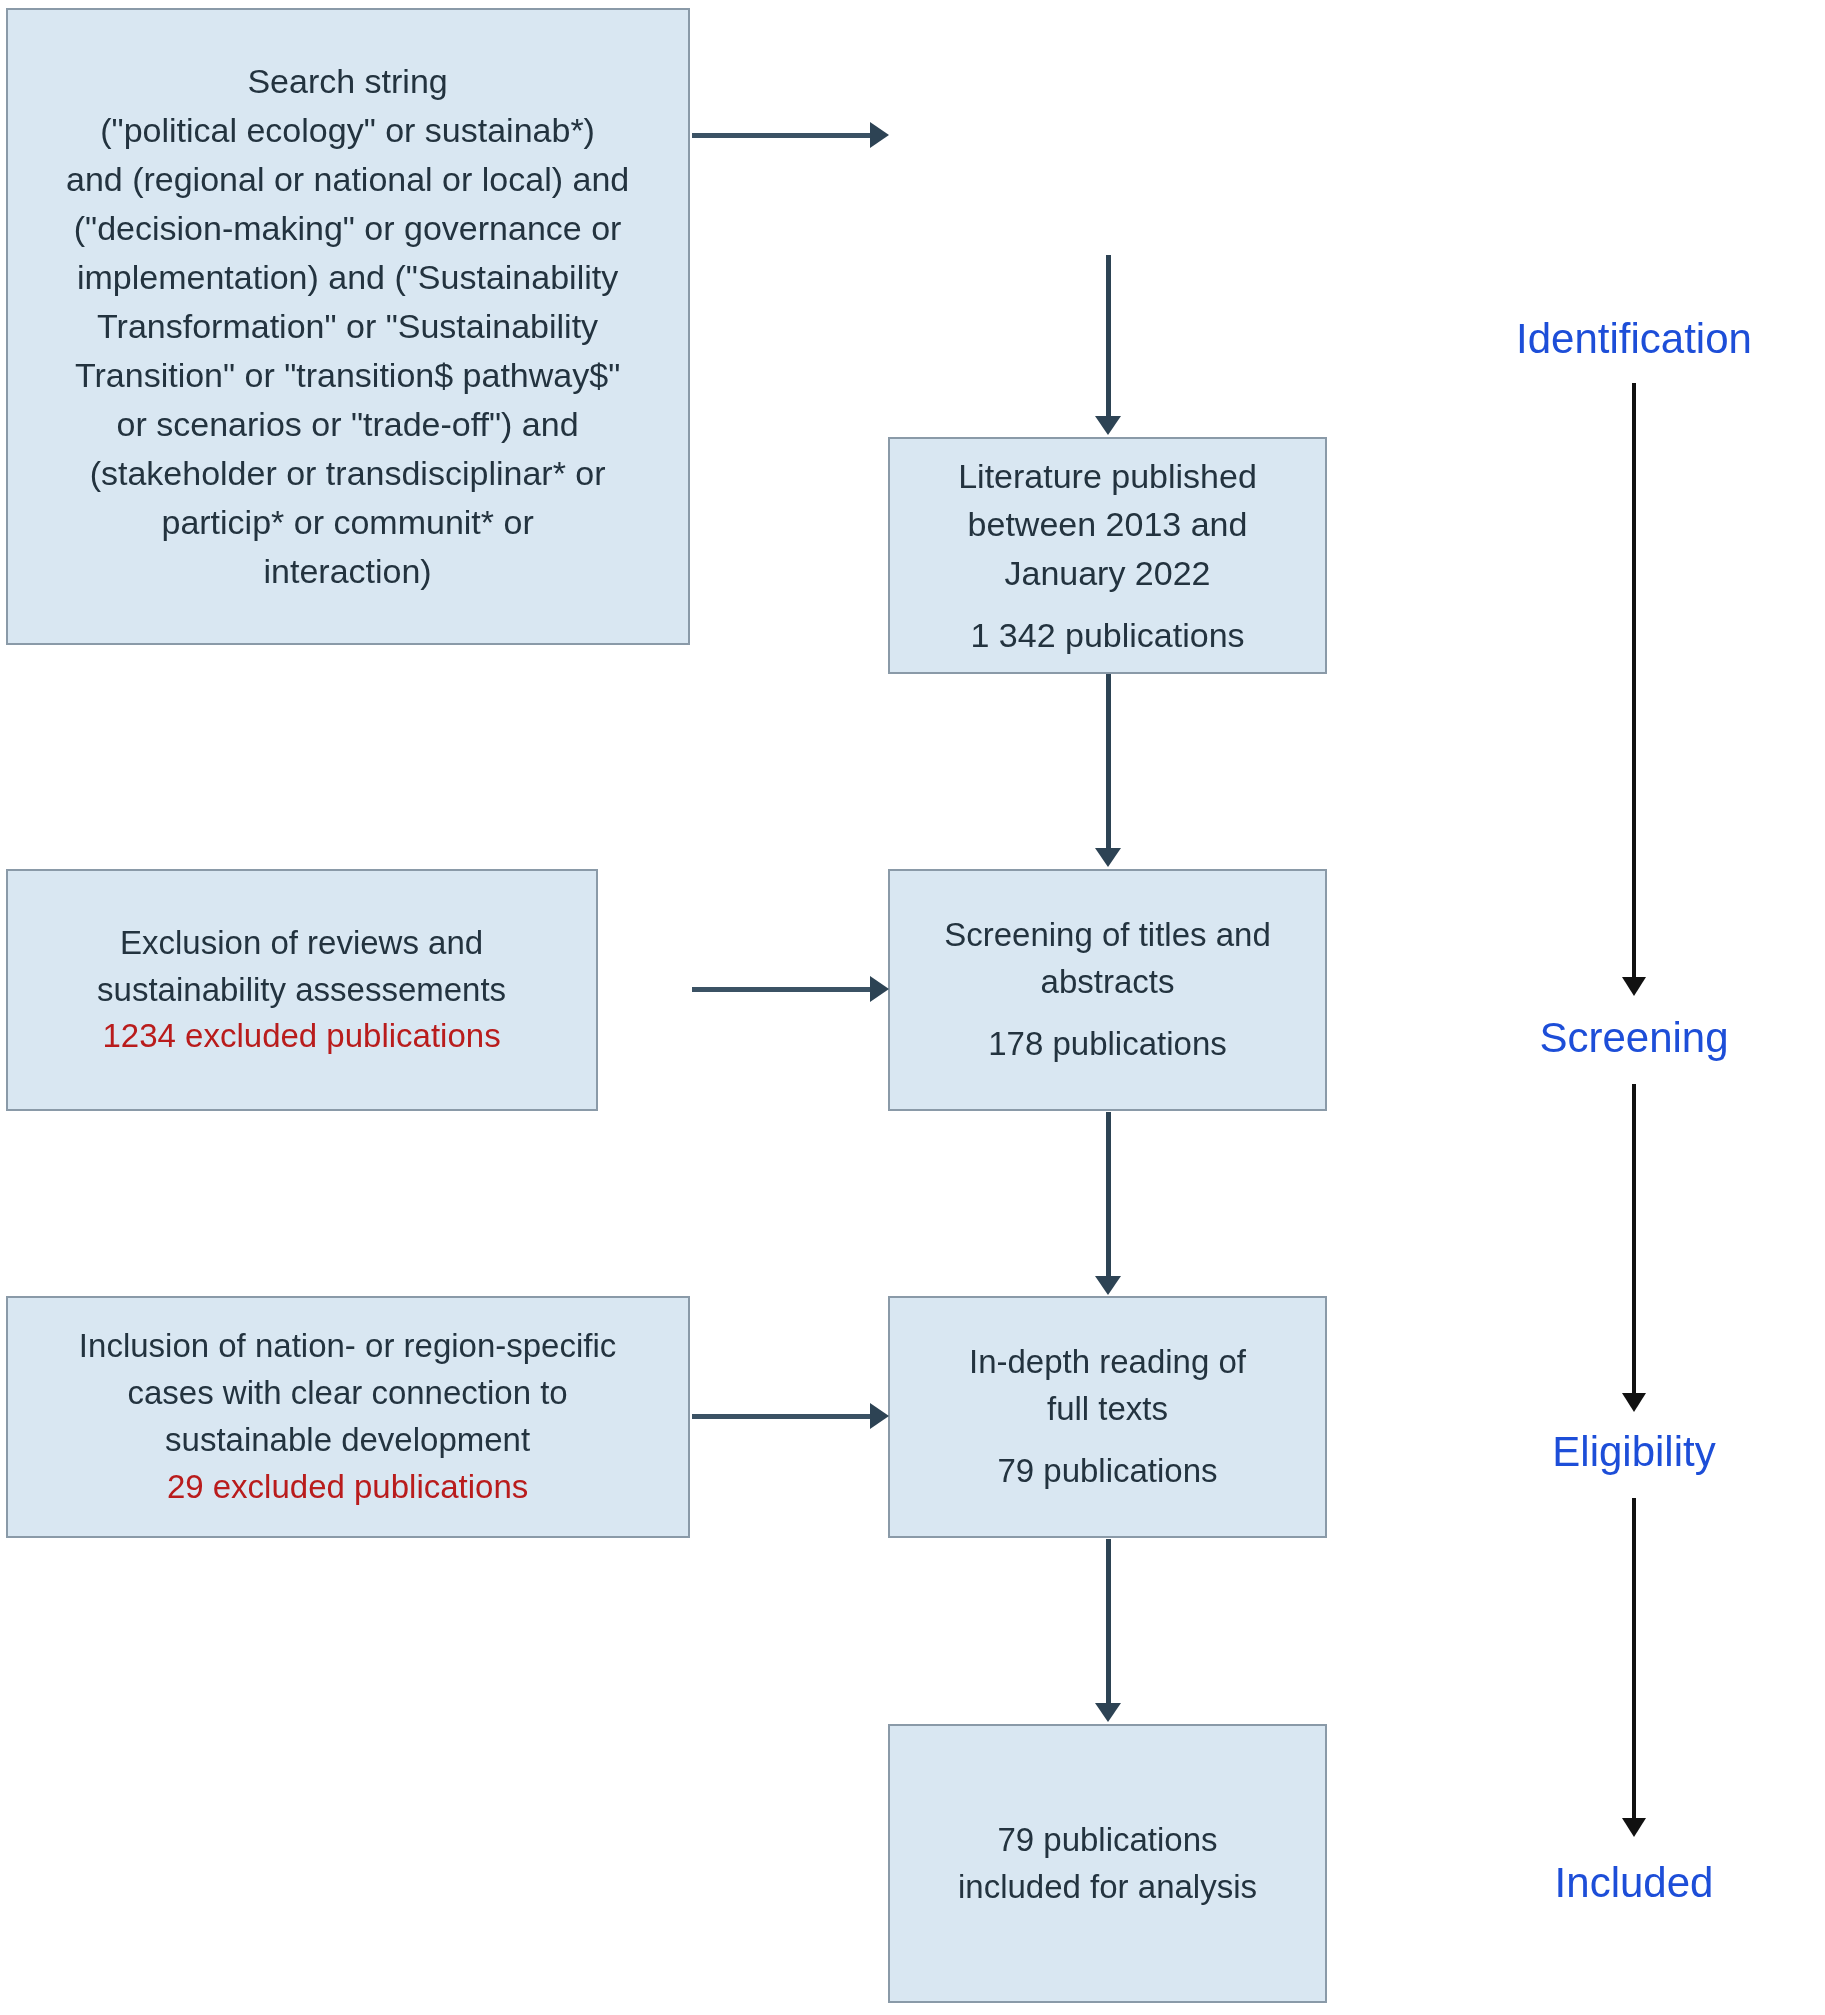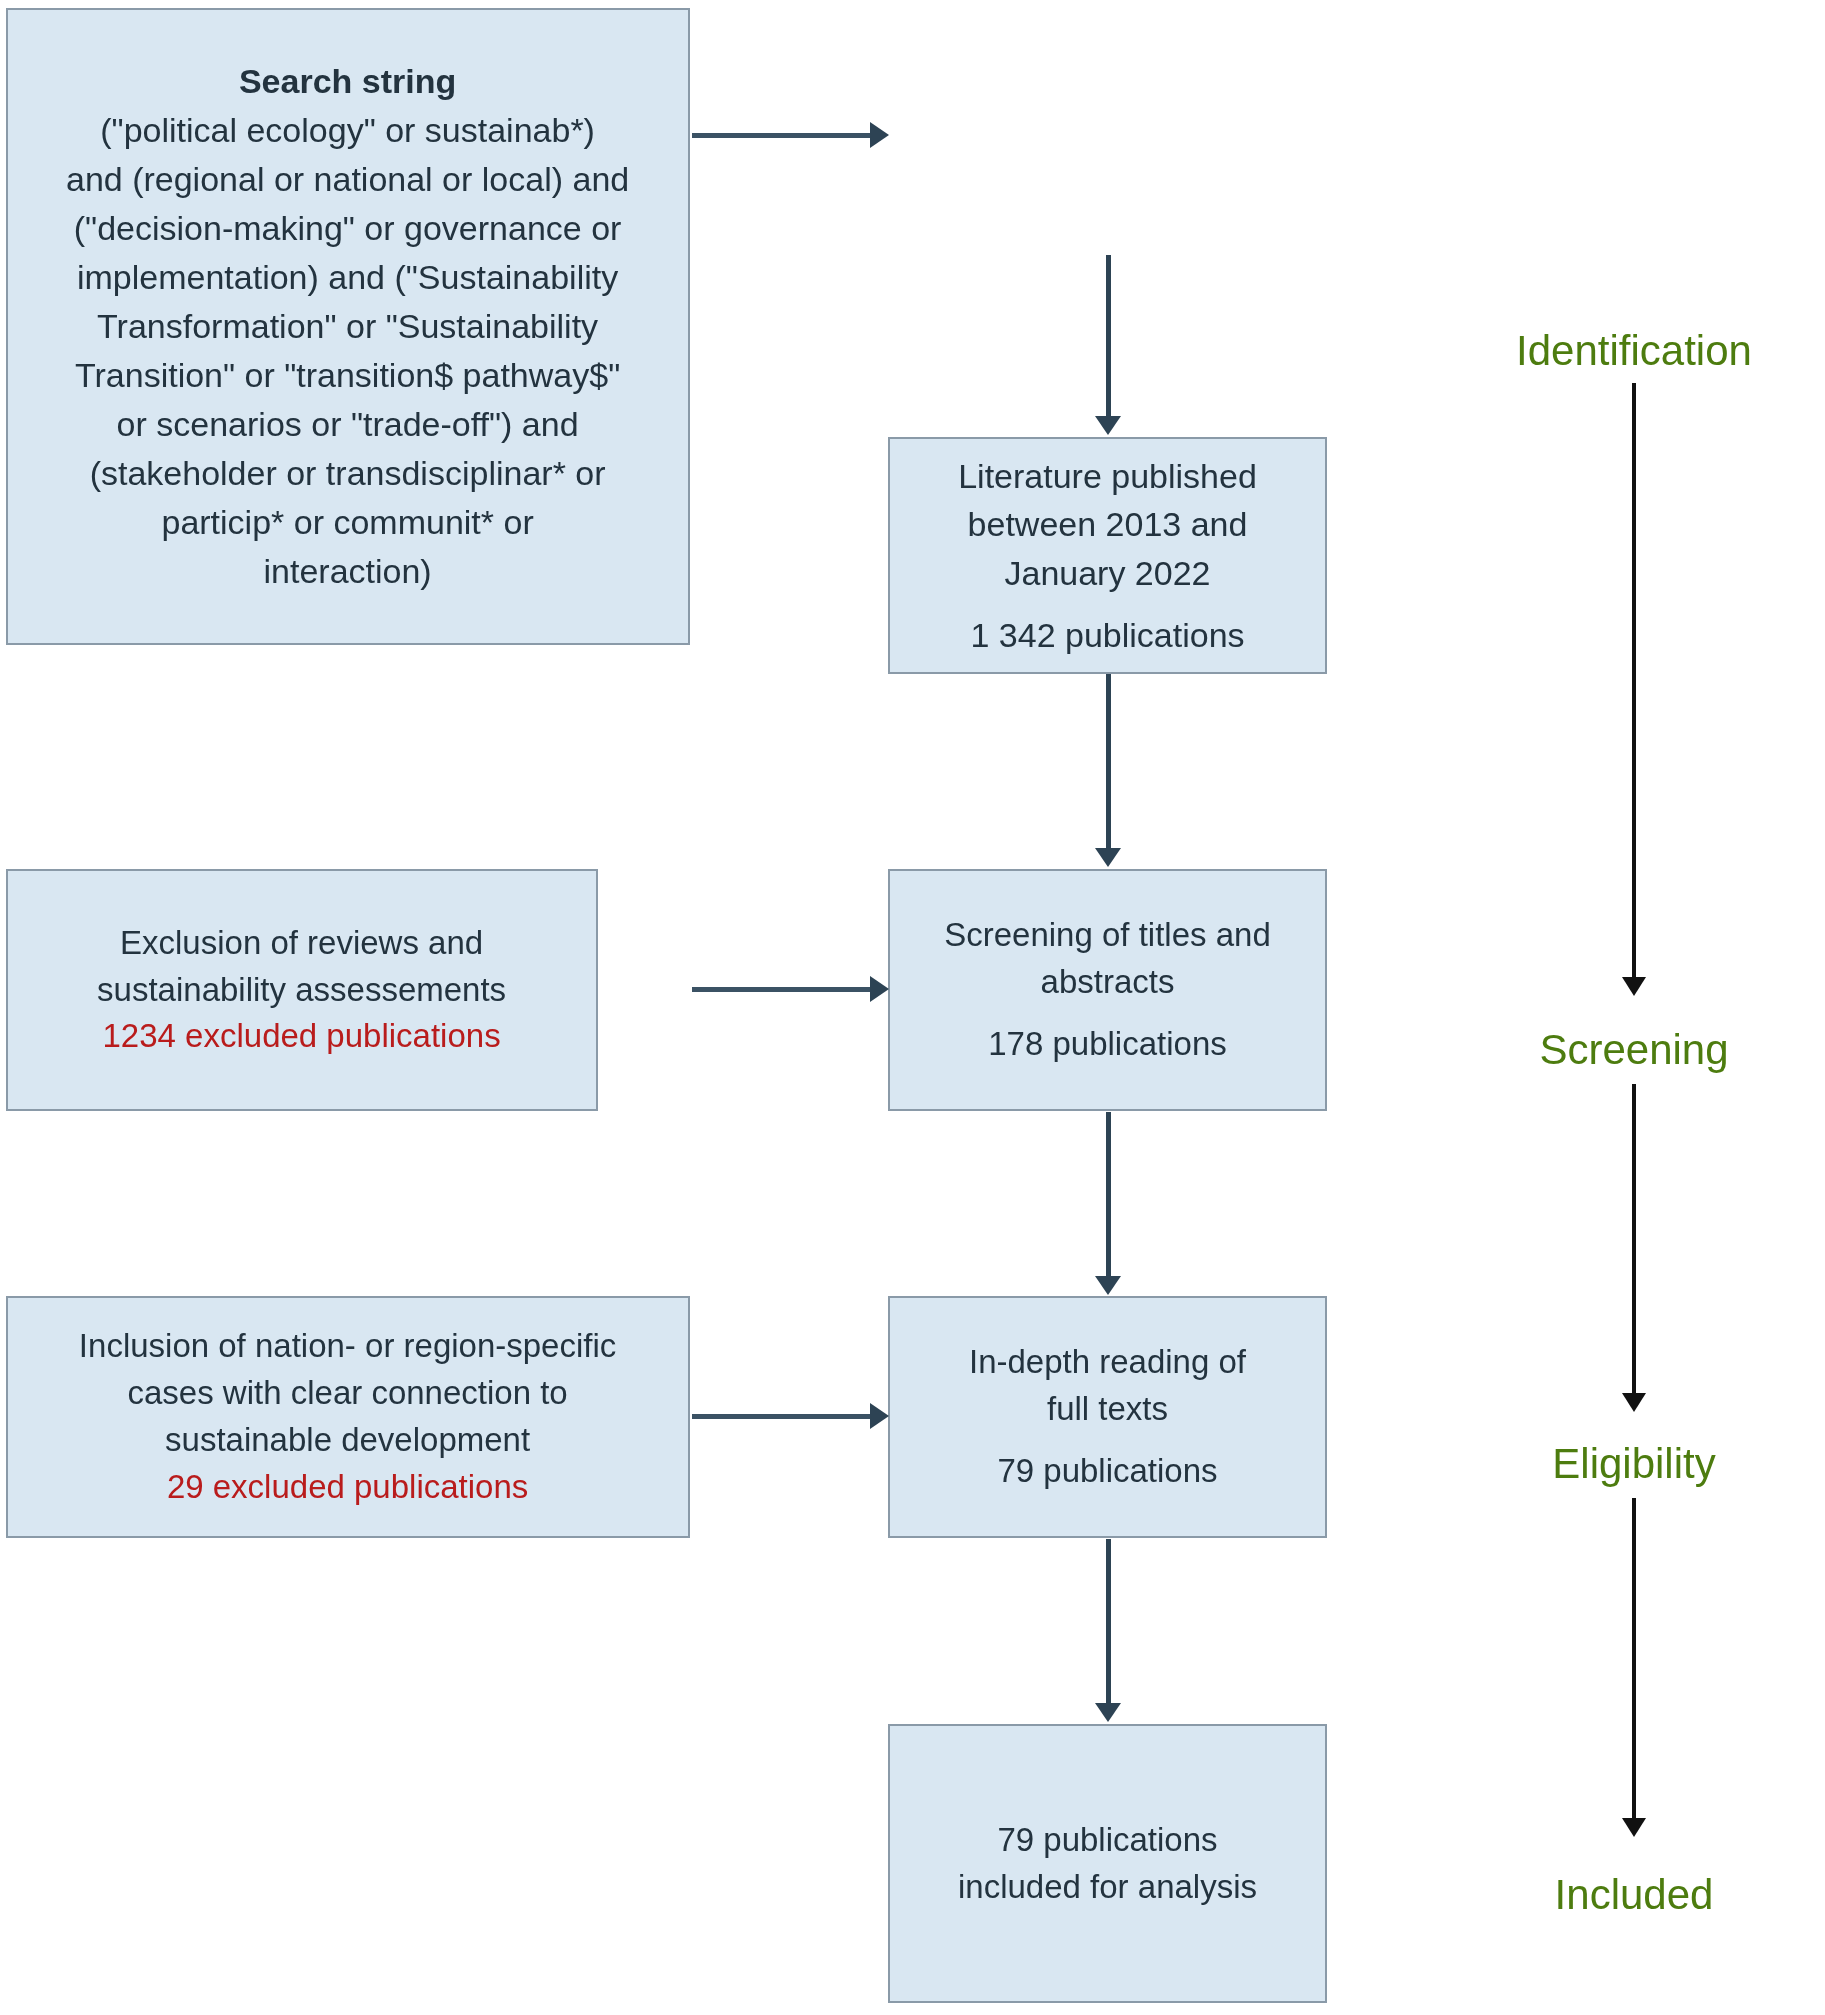--- a/index.html
+++ b/index.html
@@ -41,21 +41,21 @@
   #box-search-string {
     left: 5.6px;
     top: 8px;
     width: 684px;
     height: 637px;
     font-size: 34px;
     line-height: 1.44;
     padding: 0 17px;
   }
   #box-search-string .title {
-    font-weight: bold;
+    font-weight: normal;
   }
 
   #box-initial-return {
     left: 888px;
     top: 17px;
     width: 439px;
     height: 237px;
     font-size: 34px;
     padding: 0 11.3px;
   }
@@ -157,26 +157,25 @@
     width: 0;
     height: 0;
     border-left: 13.5px solid transparent;
     border-right: 13.5px solid transparent;
     border-top: 19px solid #2d4354;
   }
 
   
   .stage-label {
     position: absolute;
-    color: #4d7c0f;
+    color: #1d4ed8;
     font-size: 42px;
     text-align: center;
     white-space: nowrap;
     transform: translateX(-50%);
-    margin-top: 12px;
   }
   .rail-line {
     position: absolute;
     background: #111111;
     width: 4px;
     transform: translateX(-50%);
   }
   .rail-arrow {
     position: absolute;
     width: 0;

